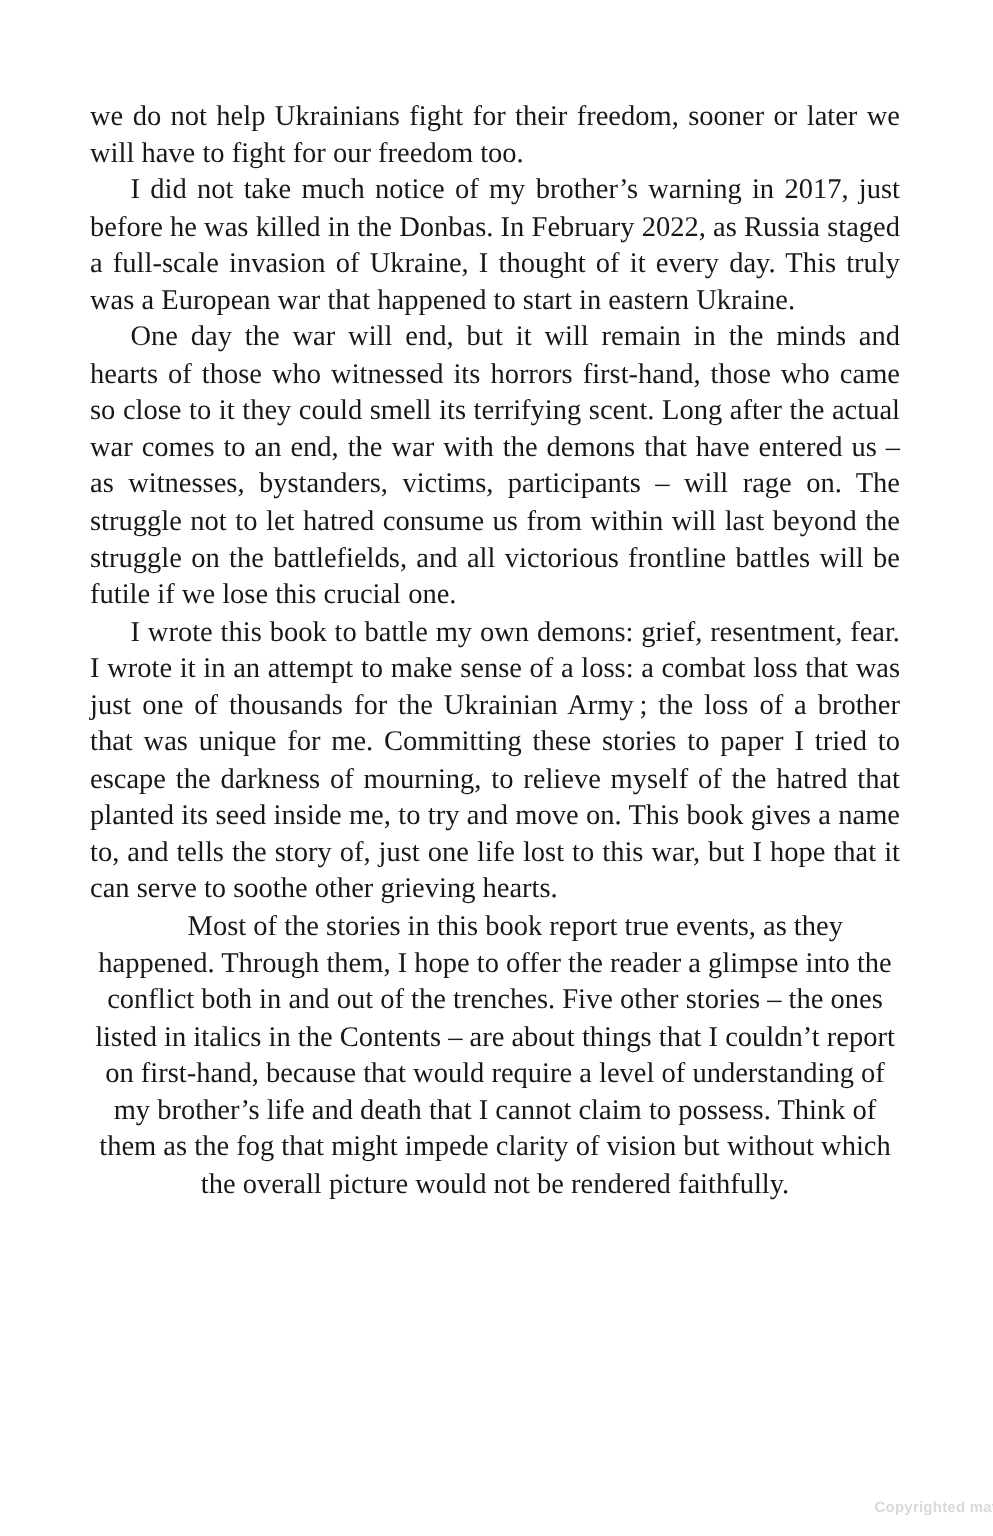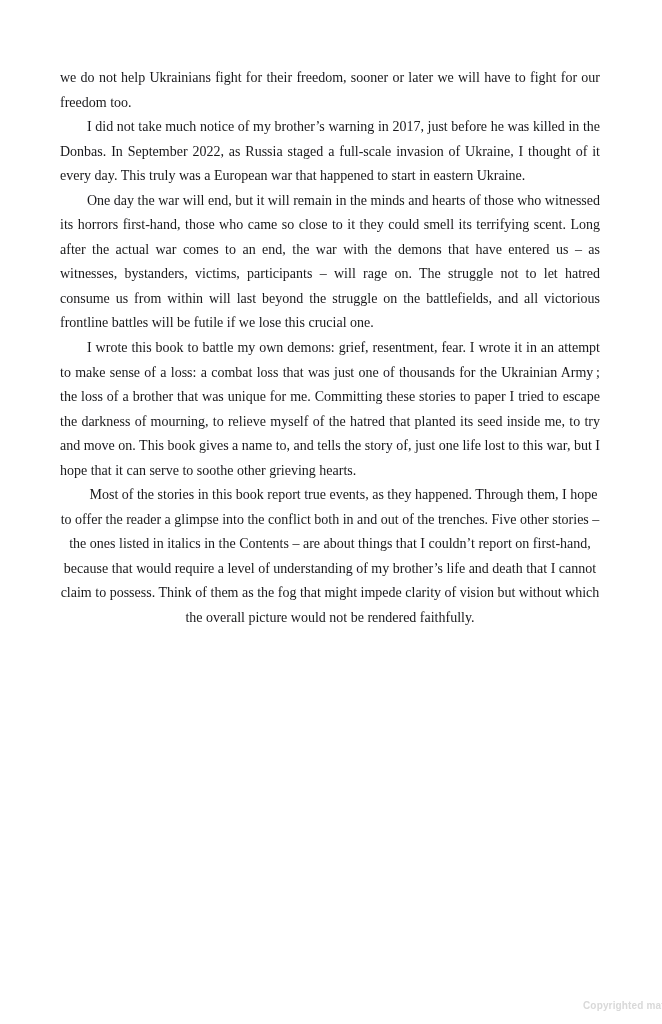--- a/index.html
+++ b/index.html
@@ -25,21 +25,21 @@
     position: absolute;
     left: 60px;
     top: 66px;
     width: 540px;
   }
 
   .para {
     margin: 0;
     text-align: justify;
     text-justify: inter-word;
-    font-size: 14px;
+    font-size: 19px;
     line-height: 24.55px;
     color: #18181a;
     text-indent: 27px;
     -webkit-font-smoothing: antialiased;
     hyphens: none;
   }
 
   .para.no-indent {
     text-indent: 0;
   }
@@ -62,21 +62,21 @@
     font-weight: bold;
   }
 </style>
 </head>
 <body>
 
 <div class="page">
 
   <div class="text-block">
     <p class="para no-indent">we do not help Ukrainians fight for their freedom, sooner or later we will have to fight for our freedom too.</p>
-    <p class="para">I did not take much notice of my brother’s warning in 2017, just before he was killed in the Donbas. In September 2022, as Russia staged a full-scale invasion of Ukraine, I thought of it every day. This truly was a European war that happened to start in eastern Ukraine.</p>
+    <p class="para">I did not take much notice of my brother’s warning in 2017, just before he was killed in the Donbas. In February 2022, as Russia staged a full-scale invasion of Ukraine, I thought of it every day. This truly was a European war that happened to start in eastern Ukraine.</p>
     <p class="para">One day the war will end, but it will remain in the minds and hearts of those who witnessed its horrors first-hand, those who came so close to it they could smell its terrifying scent. Long after the actual war comes to an end, the war with the demons that have entered us – as witnesses, bystanders, victims, participants – will rage on. The struggle not to let hatred consume us from within will last beyond the struggle on the battlefields, and all victorious frontline battles will be futile if we lose this crucial one.</p>
     <p class="para">I wrote this book to battle my own demons: grief, resentment, fear. I wrote it in an attempt to make sense of a loss: a combat loss that was just one of thousands for the Ukrainian Army ; the loss of a brother that was unique for me. Committing these stories to paper I tried to escape the darkness of mourning, to relieve myself of the hatred that planted its seed inside me, to try and move on. This book gives a name to, and tells the story of, just one life lost to this war, but I hope that it can serve to soothe other grieving hearts.</p>
     <p class="para">Most of the stories in this book report true events, as they happened. Through them, I hope to offer the reader a glimpse into the conflict both in and out of the trenches. Five other stories – the ones listed in italics in the Contents – are about things that I couldn’t report on first-hand, because that would require a level of understanding of my brother’s life and death that I cannot claim to possess. Think of them as the fog that might impede clarity of vision but without which the overall picture would not be rendered faithfully.</p>
   </div>
 
   <div class="watermark">Copyrighted material</div>
 
 </div>
 
 </body></html>

